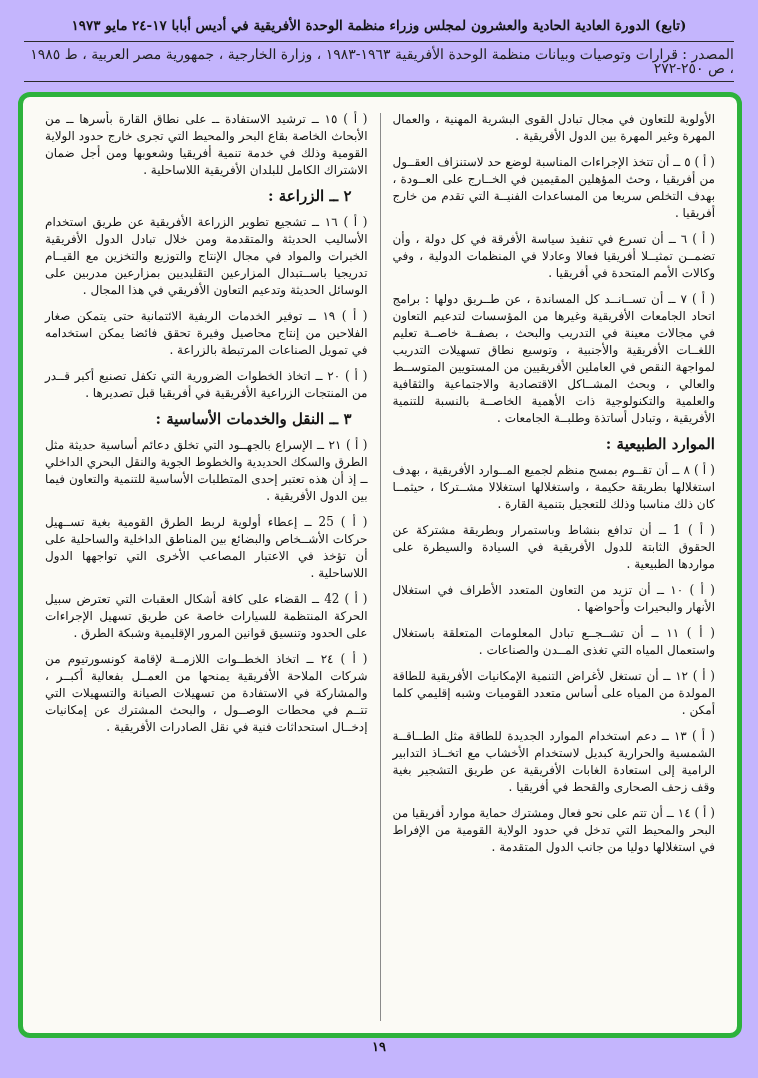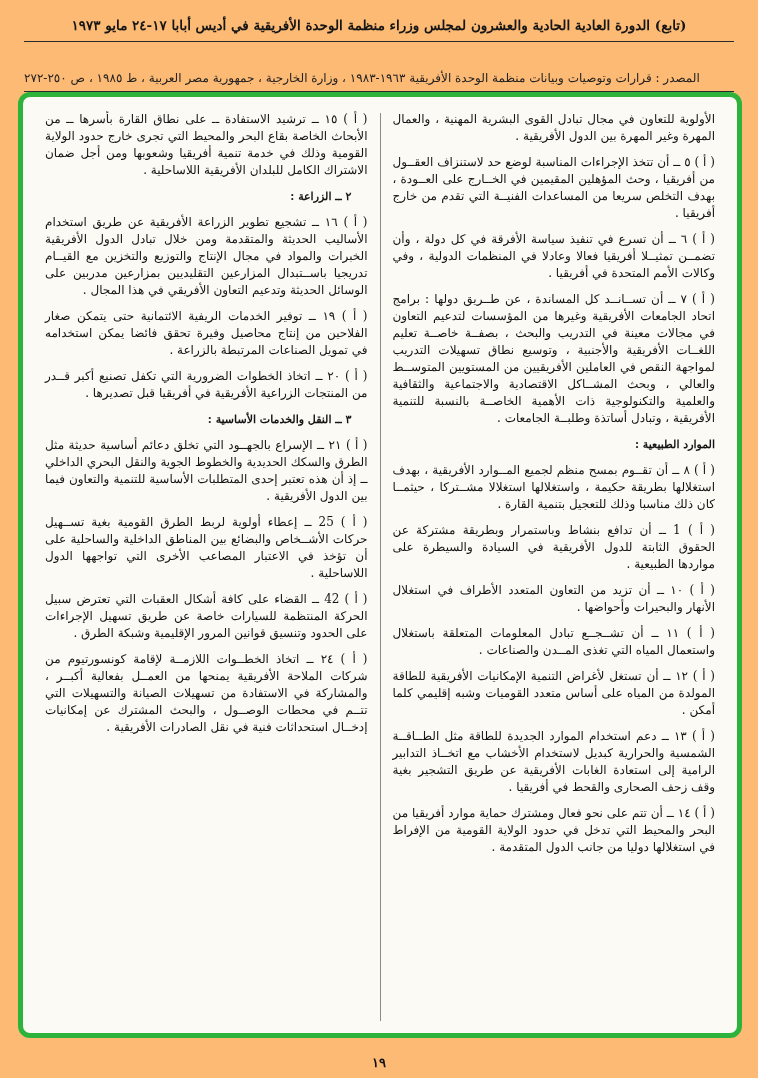--- a/index.html
+++ b/index.html
@@ -5,21 +5,21 @@
   html, body {
     margin: 0;
     padding: 0;
     background: #e8e6e0;
   }
   .page {
     position: relative;
     width: 758px;
     height: 1078px;
     margin: 0 auto;
-    background: #fdba74;
+    background: #c4b5fd;
     font-family: "DejaVu Serif", "Liberation Serif", serif;
     color: #151515;
     overflow: hidden;
   }
   
   .header {
     direction: rtl;
     padding: 16px 22px 0 22px;
   }
   .header-title {
@@ -32,26 +32,25 @@
     border: 0;
     border-top: 1.6px solid #2a2a2a;
     margin: 7px 2px 0 2px;
   }
   .rule.thin {
     border-top-width: 1px;
     margin-top: 6px;
   }
   .header-source {
     direction: rtl;
-    text-align: left;
-    font-size: 12px;
+    text-align: right;
+    font-size: 14px;
     line-height: 14px;
     padding: 5px 2px 0 2px;
     color: #222;
-    margin-top: 24px;
   }
   
   .content-box {
     position: absolute;
     left: 18px;
     right: 16px;
     top: 92px;
     bottom: 40px;
     border: 5px solid #2db23c;
     border-radius: 12px;
@@ -76,31 +75,31 @@
   .divider {
     width: 1px;
     background: #8a8a8a;
     margin: 2px 0;
   }
   .para {
     margin: 0 0 9px 0;
   }
   .heading {
     font-weight: bold;
-    font-size: 11px;
+    font-size: 15px;
     margin: 3px 0 9px 0;
     text-align: right;
   }
   .heading.indent {
     padding-right: 16px;
   }
   
   .footer {
     position: absolute;
-    bottom: 8px;
+    bottom: 24px;
     left: 0;
     width: 100%;
     text-align: center;
     font-size: 13px;
     font-weight: bold;
     color: #111;
   }
 </style>
 </head>
 <body>

